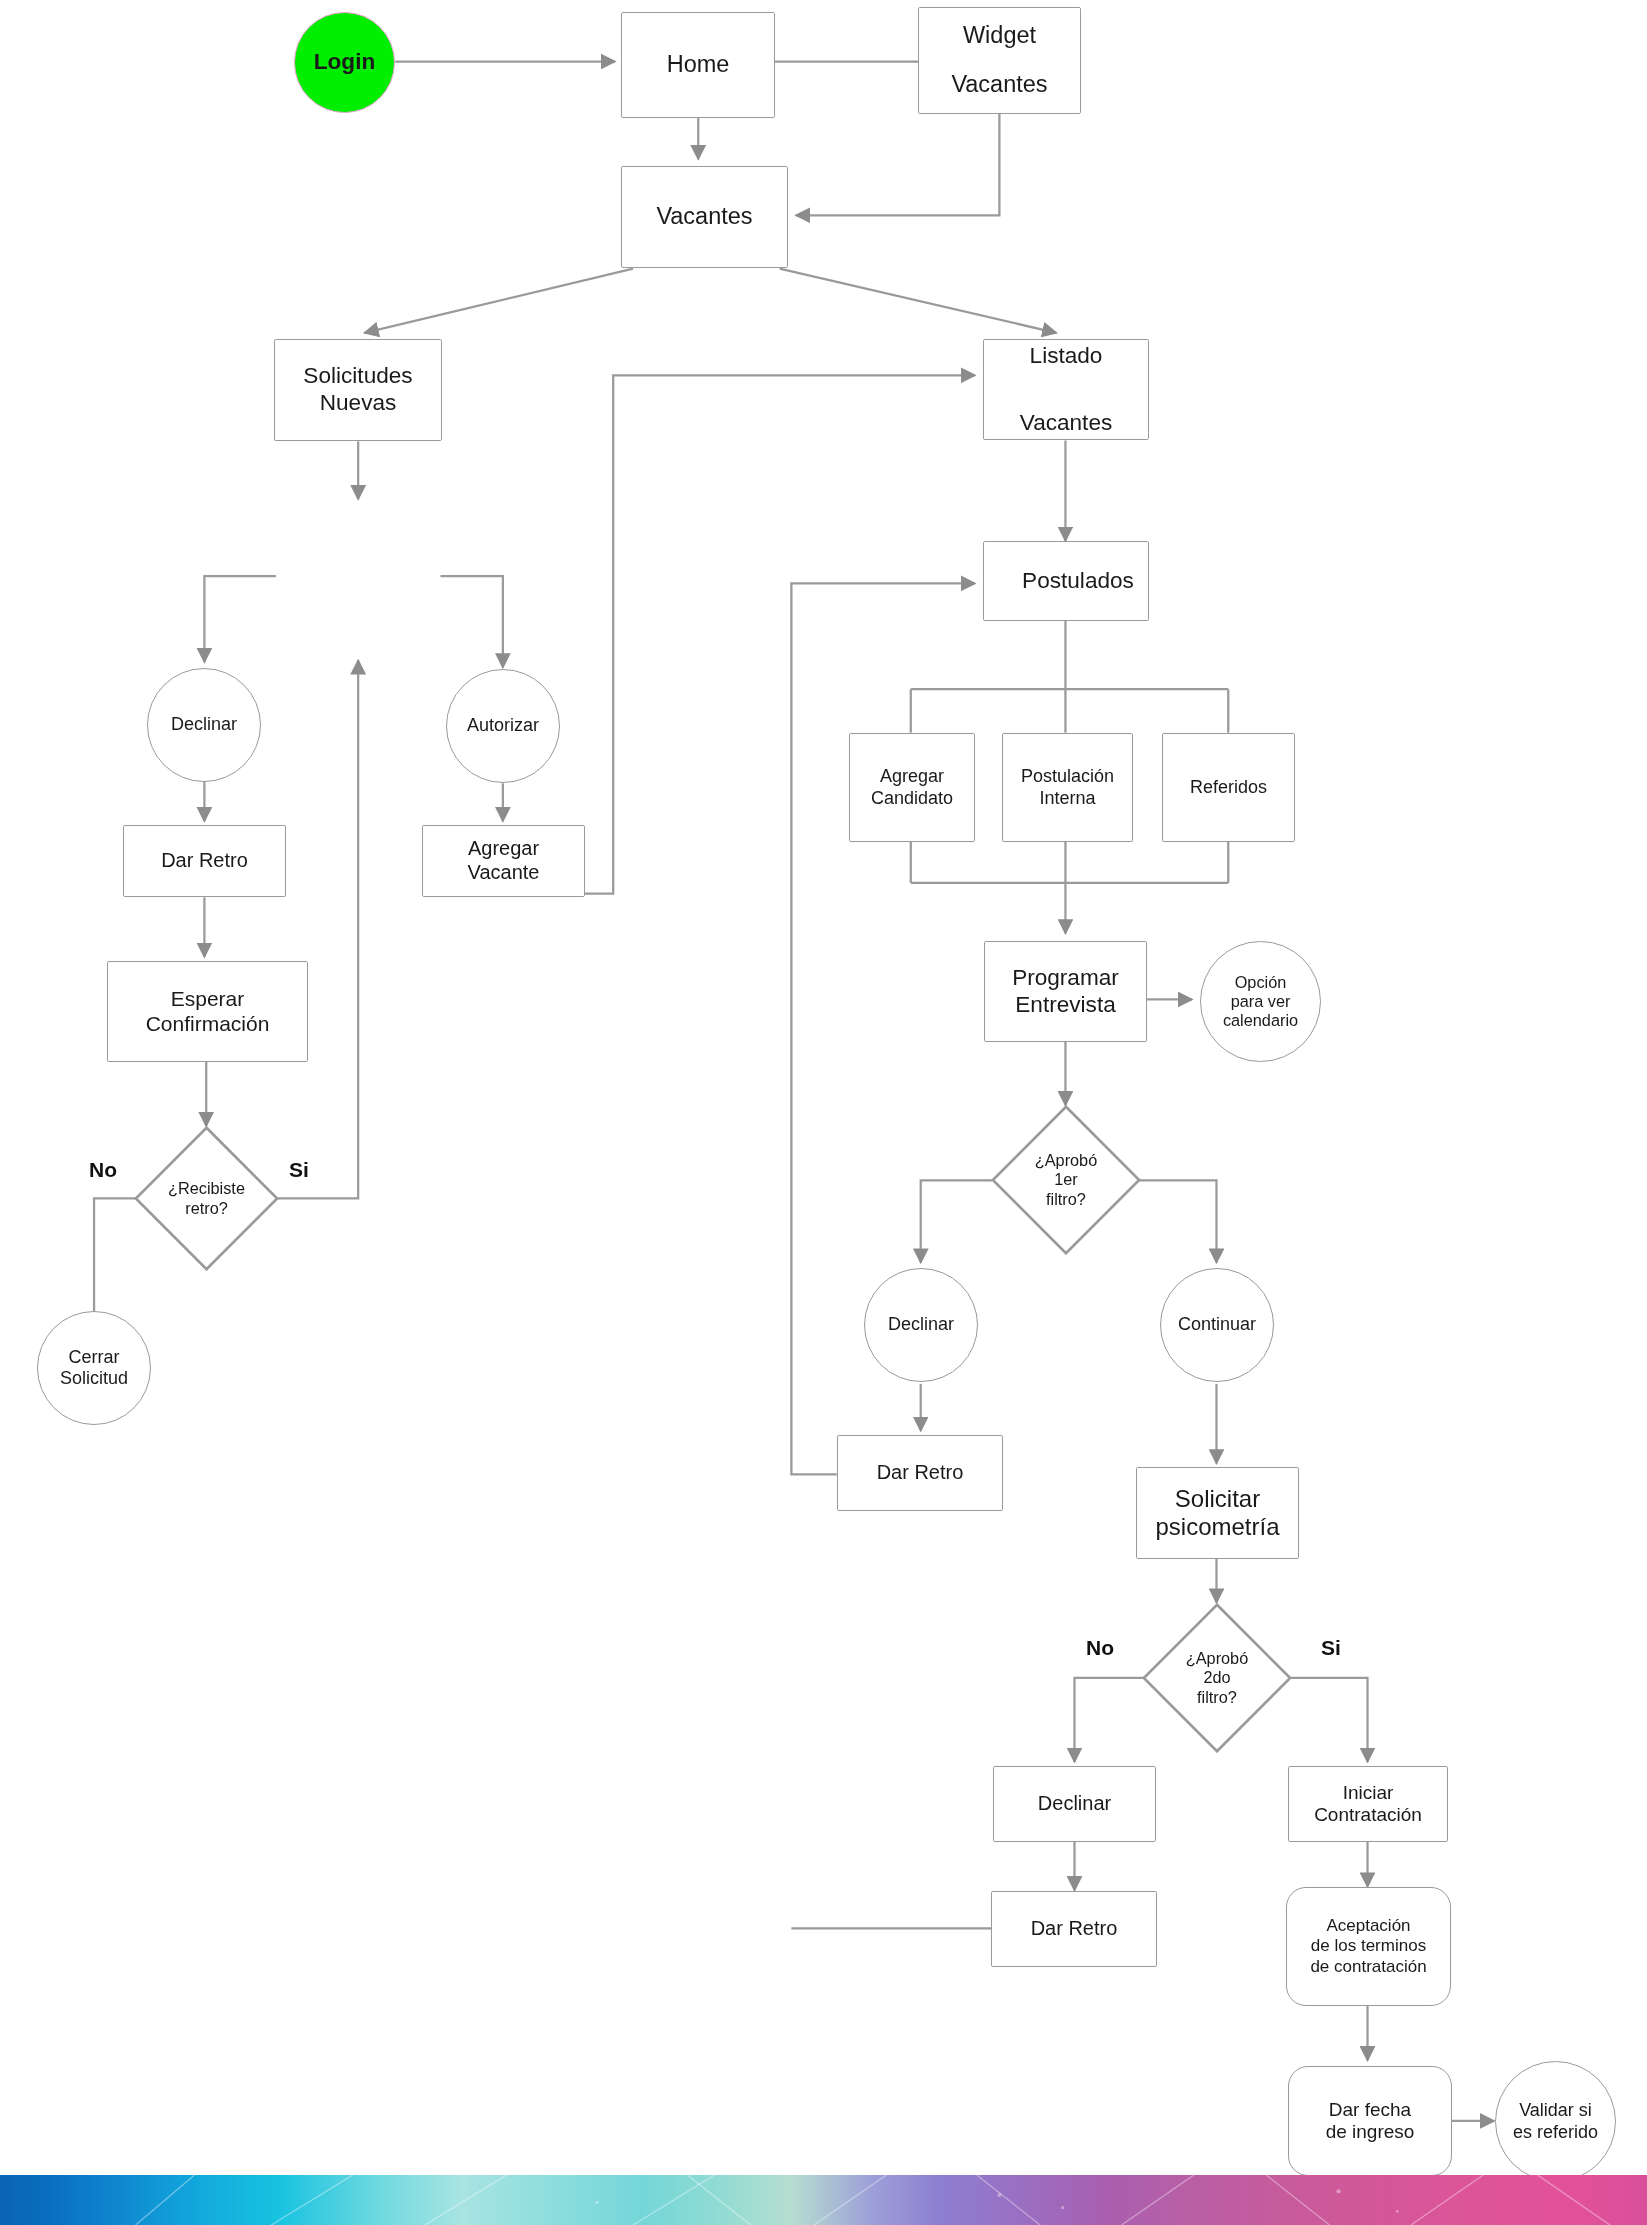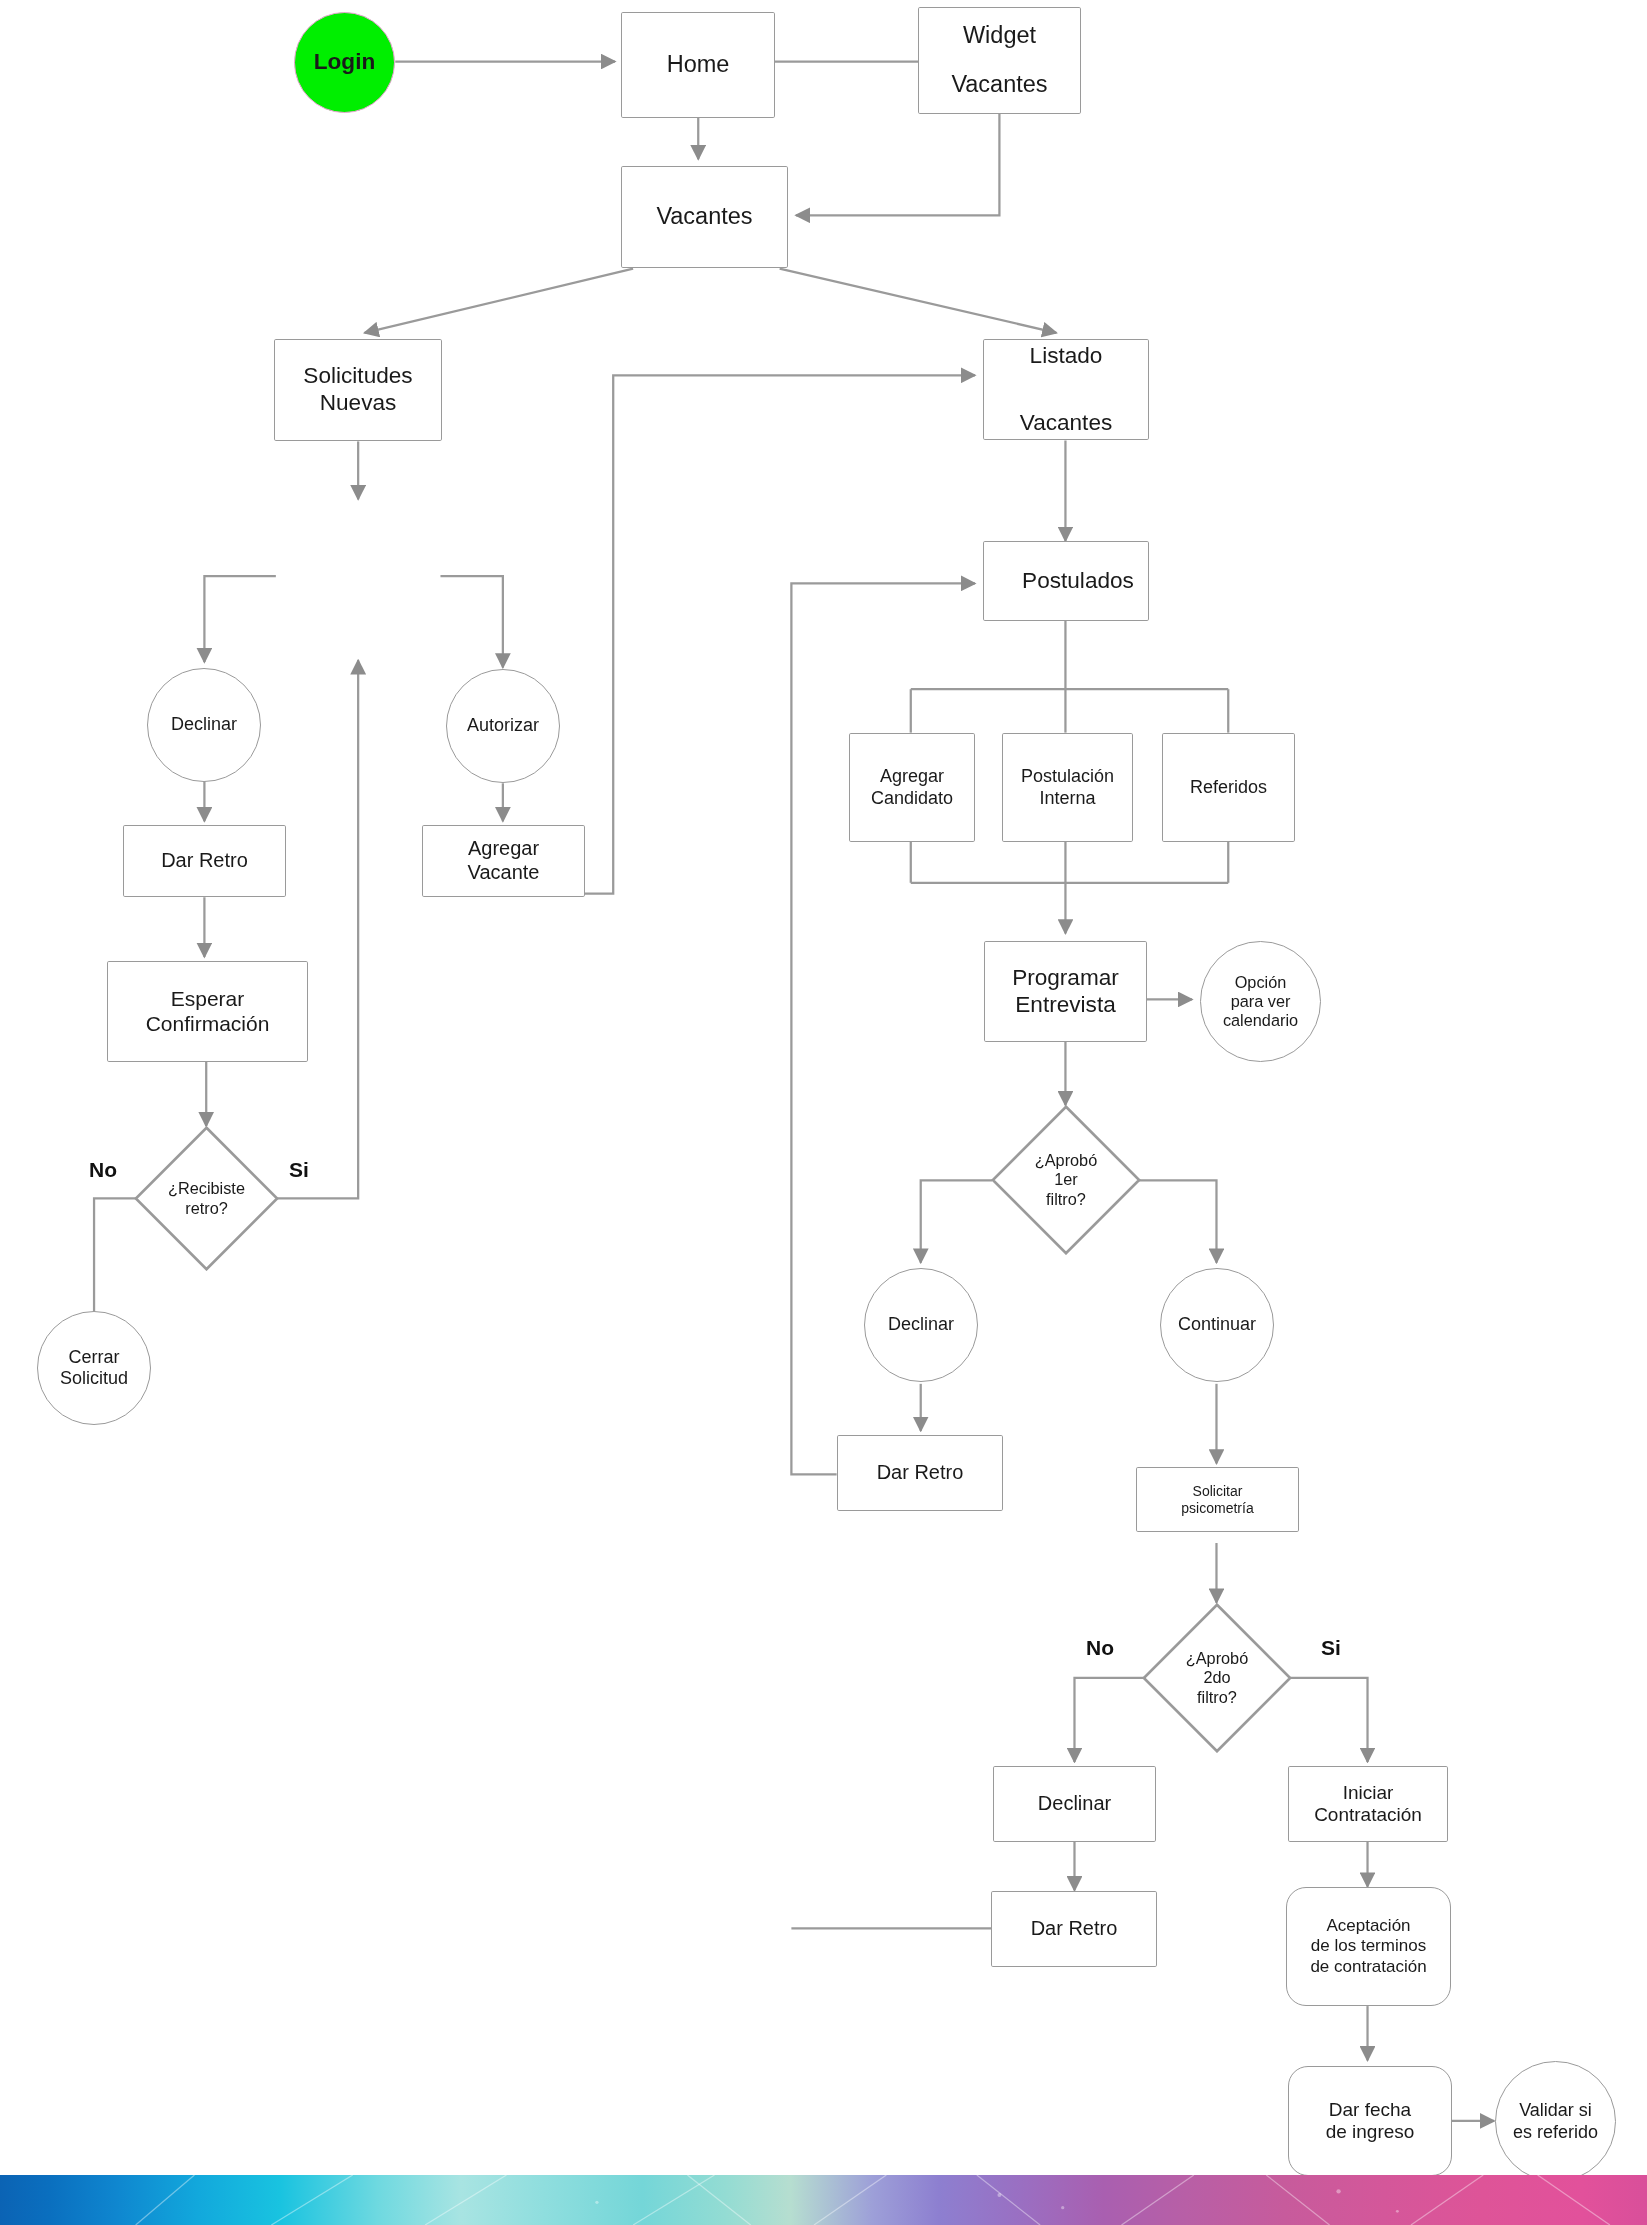--- a/index.html
+++ b/index.html
@@ -311,21 +311,21 @@
   </div>
 
   <div class="node node-circle" style="left:1160px; top:1268px; width:114px; height:114px; font-size:18px;">
     <span>Continuar</span>
   </div>
 
   <div class="node node-rect" style="left:837px; top:1435px; width:166px; height:76px; font-size:20px;">
     <span>Dar Retro</span>
   </div>
 
-  <div class="node node-rect" style="left:1136px; top:1467px; width:163px; height:65px; font-size:14px; flex-direction:column;">
+  <div class="node node-rect" style="left:1136px; top:1467px; width:163px; height:92px; font-size:24px; flex-direction:column;">
     <span>Solicitar</span>
     <span>psicometría</span>
   </div>
 
   <div class="node node-diamond" style="left:1142px; top:1603px; width:150px; height:150px; font-size:16.3px; flex-direction:column;">
     <svg class="diamond-shape" viewBox="0 0 166 166" preserveAspectRatio="none">
       <polygon points="83,2 164,83 83,164 2,83" fill="#ffffff" stroke="#9a9a9a" stroke-width="3"></polygon>
     </svg>
     <span>¿Aprobó</span>
     <span>2do</span>

